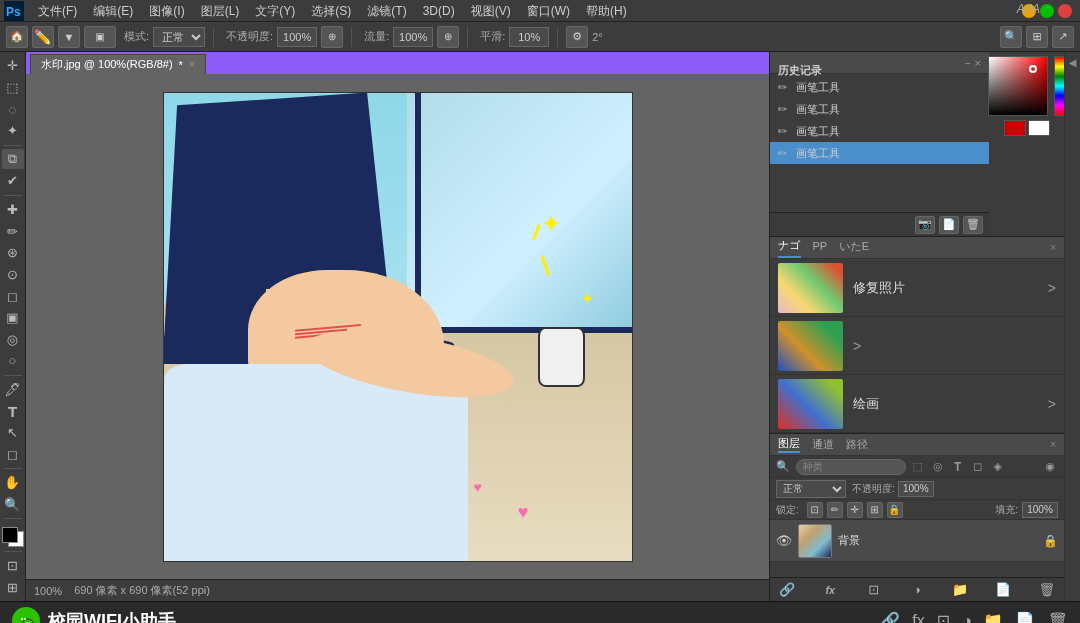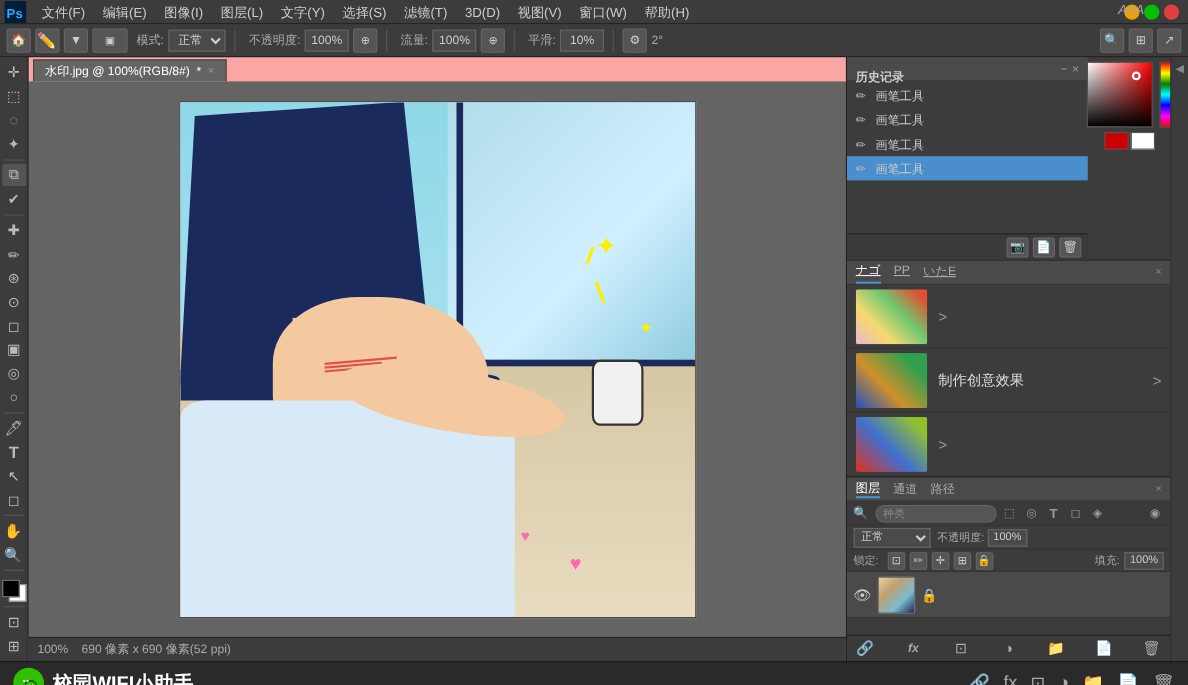--- a/index.html
+++ b/index.html
@@ -160,21 +160,21 @@
       flex: 1;
       background: #646464;
       overflow: hidden;
       position: relative;
       display: flex;
       flex-direction: column;
     }
 
     #tab-bar {
       height: 22px;
-      background: #fca5a5;
+      background: #8b5cf6;
       display: flex;
       align-items: flex-end;
       padding-left: 4px;
     }
     .canvas-tab {
       height: 20px;
       background: #535353;
       border: 1px solid #444;
       border-bottom: none;
       padding: 0 10px;
@@ -412,21 +412,20 @@
       align-items: center;
       padding: 0 8px;
       gap: 12px;
       border-bottom: 1px solid #333;
     }
     .learn-tab {
       font-size: 11px;
       color: #aaa;
       cursor: pointer;
       padding-bottom: 3px;
-      text-decoration: underline;
     }
     .learn-tab.active {
       color: #fff;
       border-bottom: 2px solid #4a8fcc;
     }
     .learn-item {
       height: 58px;
       display: flex;
       align-items: center;
       padding: 4px 8px;
@@ -944,33 +943,34 @@
         <span class="learn-tab active">ナゴ</span>
         <span class="learn-tab">PP</span>
         <span class="learn-tab">いたE</span>
         <span style="margin-left:auto; font-size:10px; color:#888; cursor:pointer;">×</span>
       </div>
       <div class="learn-item">
         <div class="learn-thumb thumb-flowers">
 
           <div style="width:100%;height:100%;background:linear-gradient(45deg,#e8b8c8 0%,#f8d870 30%,#70c870 60%,#e05030 90%);"></div>
         </div>
+        <span class="learn-title">修复照片</span>
         <span class="learn-arrow">&gt;</span>
       </div>
       <div class="learn-item">
         <div class="learn-thumb thumb-creative">
           <div style="width:100%;height:100%;background:linear-gradient(45deg,#2050c0 0%,#d0902a 40%,#30a050 80%);"></div>
         </div>
-        <span class="learn-title">制作创意效果</span>
         <span class="learn-arrow">&gt;</span>
       </div>
       <div class="learn-item">
         <div class="learn-thumb thumb-painting">
           <div style="width:100%;height:100%;background:linear-gradient(45deg,#e03020 0%,#4070d0 45%,#90c030 85%);"></div>
         </div>
+        <span class="learn-title">绘画</span>
         <span class="learn-arrow">&gt;</span>
       </div>
     </div>
 
     <div id="layers-panel">
       <div id="layers-tabs">
         <span class="layer-tab active">图层</span>
         <span class="layer-tab">通道</span>
         <span class="layer-tab">路径</span>
         <span style="margin-left:auto;font-size:10px;color:#888;cursor:pointer;">×</span>
@@ -1003,20 +1003,21 @@
         <div class="lock-btn">🔒</div>
         <span class="fill-val">填充:</span>
         <input class="fill-input" value="100%" readonly="" style="">
       </div>
       <div id="layers-list">
         <div class="layer-row active">
           <div class="layer-eye">👁</div>
           <div class="layer-thumb">
             <div class="layer-thumb-inner"></div>
           </div>
+          <span class="layer-name">背景</span>
           <span class="layer-lock-icon">🔒</span>
         </div>
       </div>
       <div id="layers-toolbar">
         <div class="layers-tool-btn">🔗</div>
         <div class="layers-tool-btn" style="font-size:11px;font-style:italic;font-weight:bold;">fx</div>
         <div class="layers-tool-btn">⊡</div>
         <div class="layers-tool-btn">◑</div>
         <div class="layers-tool-btn">📁</div>
         <div class="layers-tool-btn">📄</div>

